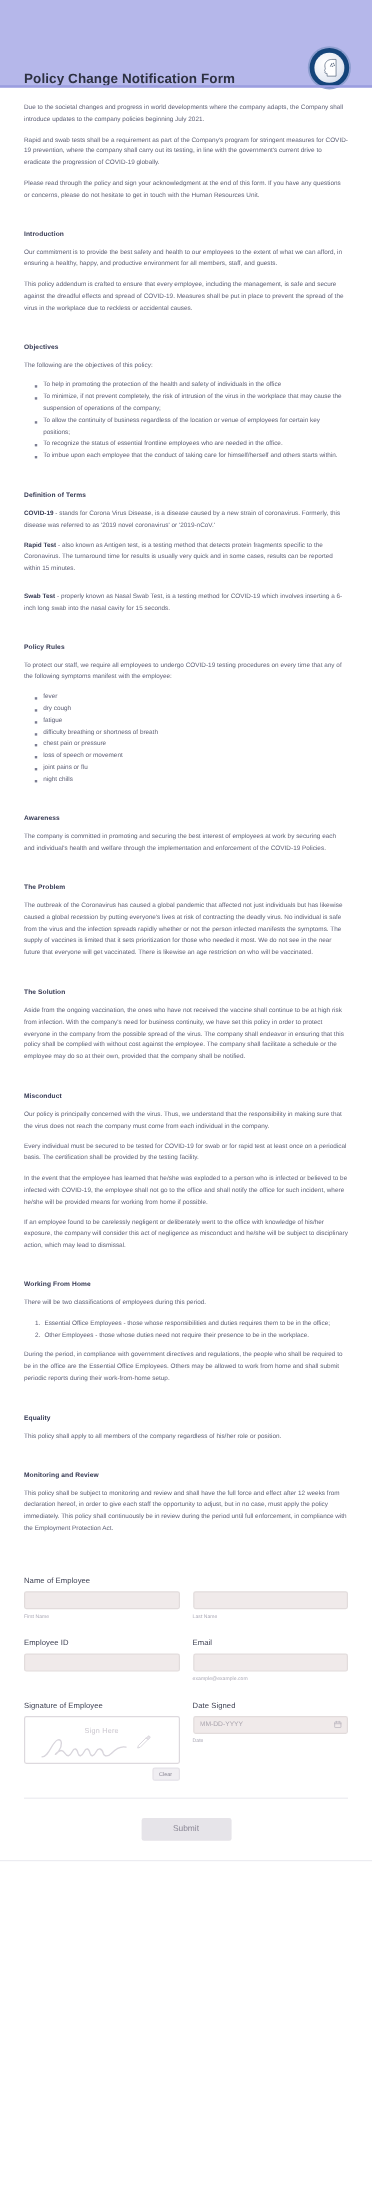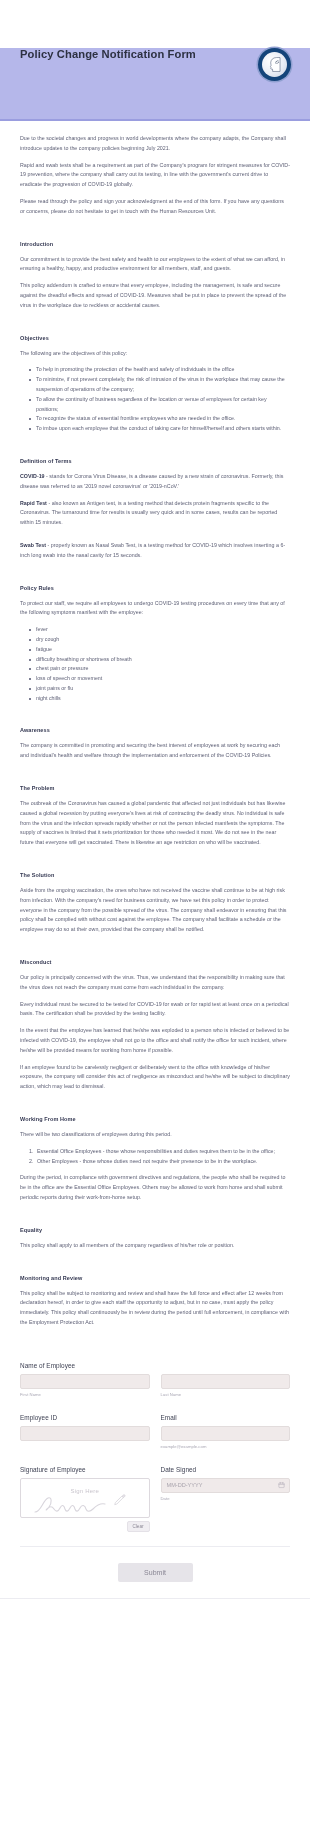--- a/index.html
+++ b/index.html
@@ -13,25 +13,24 @@
     font-family: "Liberation Sans", sans-serif;
     color: #5a5c73;
     -webkit-font-smoothing: antialiased;
   }
 
   
   .form-header {
     background: #b5b7ea;
     height: 73px;
     display: flex;
-    align-items: flex-start;
+    align-items: flex-end;
     justify-content: space-between;
     padding: 0 19px 0 20px;
     position: relative;
-    margin-top: 48px;
   }
   .form-header::after {
     content: "";
     position: absolute;
     left: 0; right: 0; bottom: 0;
     height: 2px;
     background: #9a9ddf;
   }
   .form-title {
     font-size: 11.2px;

